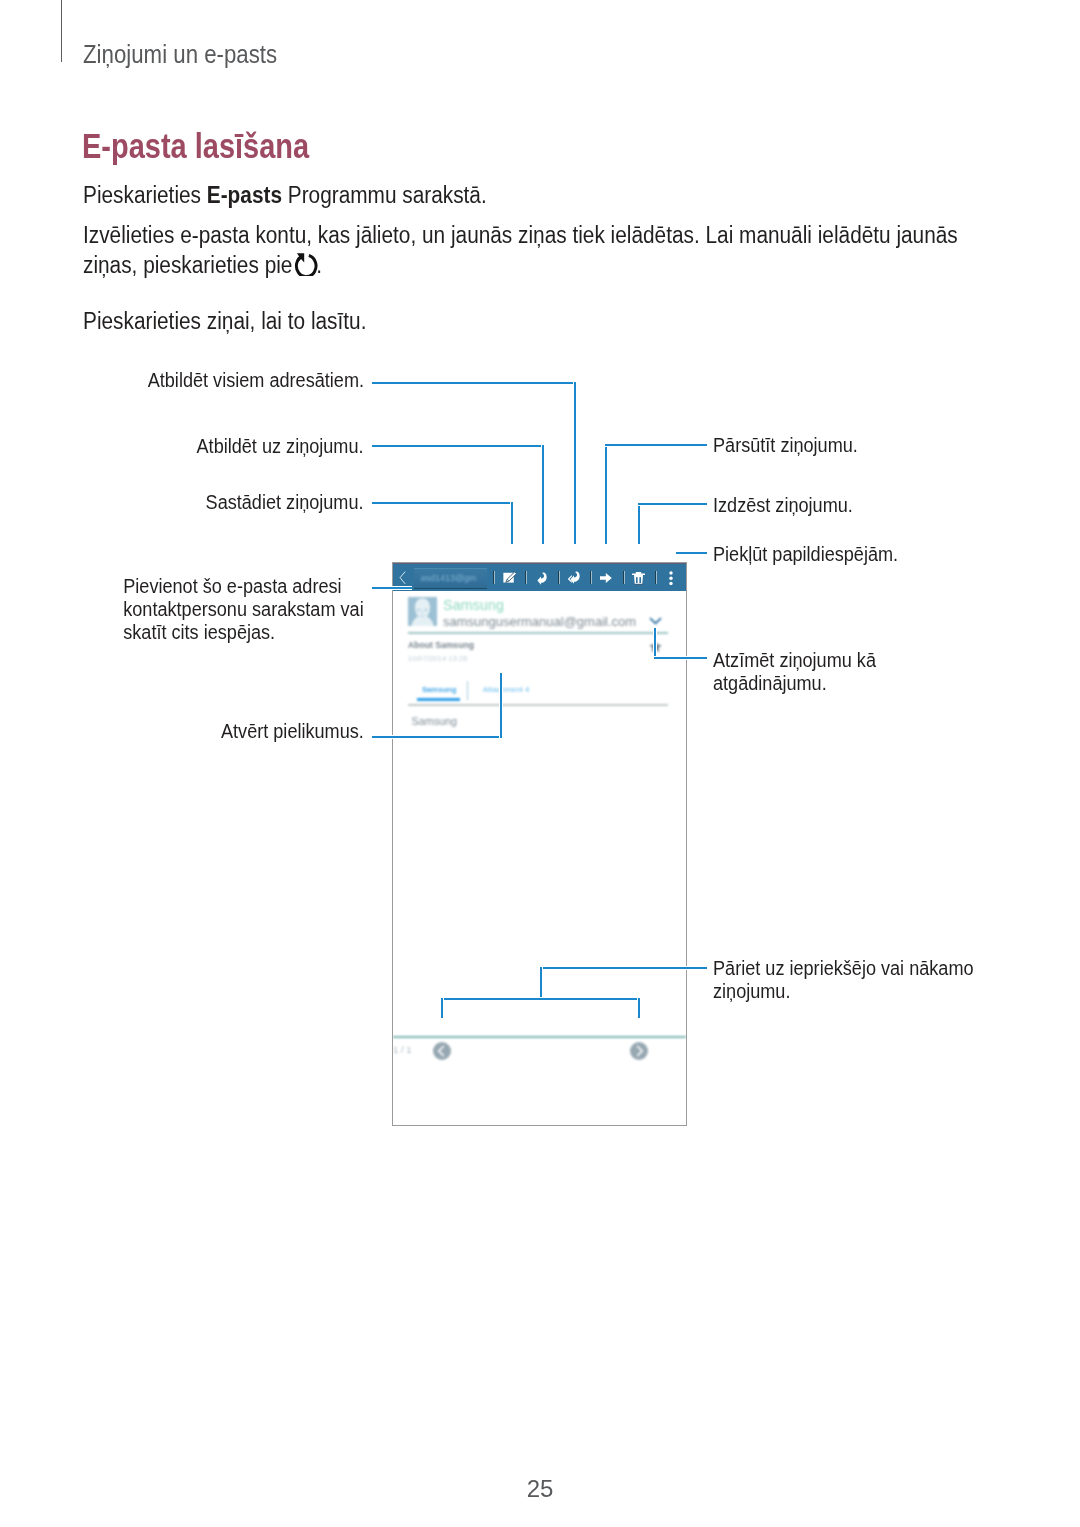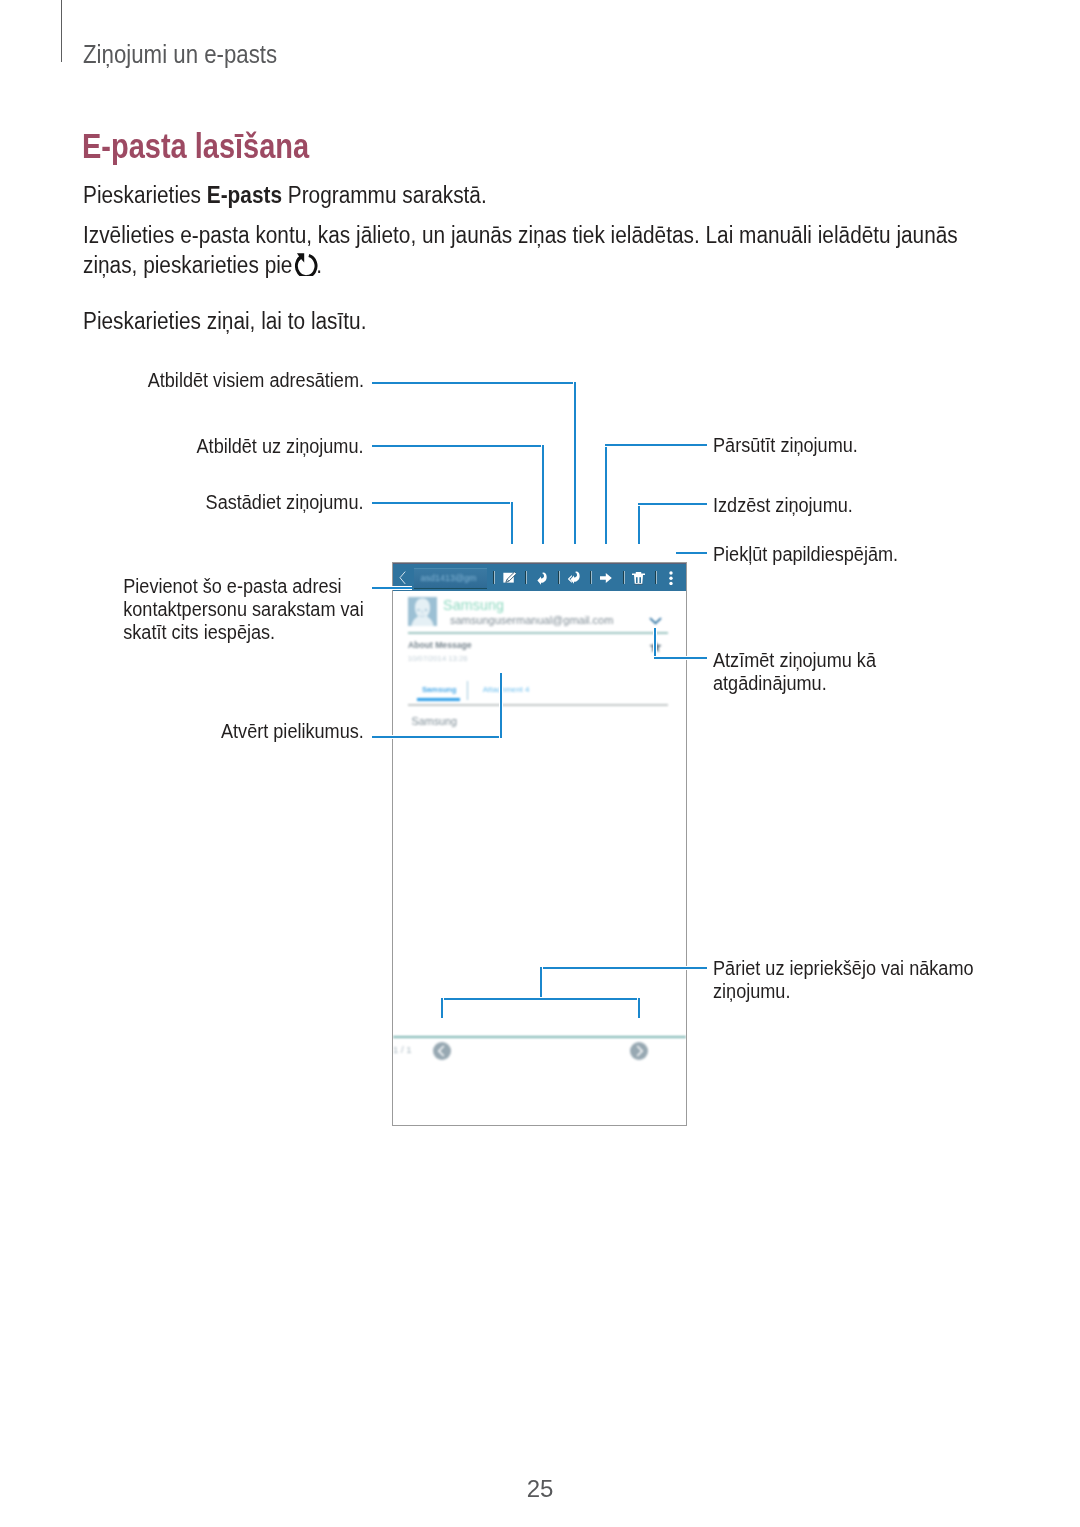--- a/index.html
+++ b/index.html
@@ -49,21 +49,21 @@
             background:linear-gradient(to bottom,#3a79a2 0%,#35729c 55%,#2f6b95 100%);
             border-top:1px solid #4a89ae;border-bottom:1.6px solid #1b4e60;
             box-sizing:border-box;}
   .tb-sep{position:absolute;top:7px;width:2px;height:13px;
           background:linear-gradient(to right,#1b3f4d 0 50%,#9dbccd 50% 100%);}
   .tb-ico{position:absolute;top:8px;}
   #mailbody{position:absolute;left:0;top:27px;width:293px;bottom:0;background:#fefefe;}
   #avatar{position:absolute;left:15px;top:33.5px;width:29px;height:29px;background:#9cc0d4;overflow:hidden;}
   #sender-name{position:absolute;left:50px;top:33.5px;font-size:14.3px;color:#8ed9c0;
                letter-spacing:.1px;}
-  #sender-email{position:absolute;left:57px;top:51px;font-size:11px;color:#7e8b94;letter-spacing:0;}
+  #sender-email{position:absolute;left:50px;top:51px;font-size:13px;color:#7e8b94;letter-spacing:0;}
   #chev-down{position:absolute;left:256px;top:54.3px;}
   #div1{position:absolute;left:15px;top:69.3px;width:260px;height:2.1px;background:#9ec6c2;}
   #subject{position:absolute;left:15px;top:77px;font-size:8.6px;color:#77858e;font-weight:bold;}
   #maildate{position:absolute;left:14.7px;top:90.5px;font-size:7.7px;color:#c3d0d8;}
   #star{position:absolute;left:255.5px;top:76.5px;}
   #tab-msg{position:absolute;left:28.9px;top:121.5px;font-size:7.7px;color:#4aa9e8;font-weight:bold;}
   #tab-msg-ul{position:absolute;left:23.5px;top:135.3px;width:43.5px;height:2.8px;background:#2f9fe8;}
   #tab-sep{position:absolute;left:74px;top:117.5px;width:1px;height:19.5px;background:#9fc8dd;}
   #tab-att{position:absolute;left:89.8px;top:121.5px;font-size:7.9px;color:#71c0ef;}
   #div2{position:absolute;left:15px;top:141px;width:260px;height:2px;background:#c3c8c8;}
@@ -219,21 +219,21 @@
         <path d="M47 44 q3 6 1.2 11 h4.2" fill="none" stroke="#a7c6d8" stroke-width="2.2"></path>
         <path d="M39 64 q10 8 20 0" fill="none" stroke="#a7c6d8" stroke-width="2.4"></path>
       </svg>
     </div>
     <div id="sender-name">Samsung</div>
     <div id="sender-email">samsungusermanual@gmail.com</div>
     <svg id="chev-down" width="13" height="8" viewBox="0 0 13 8">
           <path d="M1 1.2 L6.5 6.4 L12 1.2" fill="none" stroke="#20699c" stroke-width="1.6"></path>
         </svg>
     <div id="div1"></div>
-    <div id="subject">About Message</div>
+    <div id="subject">About Samsung</div>
     <div id="maildate">10/07/2014  13:26</div>
     <svg id="star" width="13" height="13" viewBox="0 0 12 12">
           <path d="M6 0.6 L7.7 4.2 L11.6 4.6 L8.7 7.3 L9.5 11.2 L6 9.2 L2.5 11.2 L3.3 7.3 L0.4 4.6 L4.3 4.2 Z" fill="#6b7d88"></path>
         </svg>
     <div id="tab-msg">Samsung</div>
     <div id="tab-msg-ul"></div>
     <div id="tab-sep"></div>
     <div id="tab-att">Attachment 4</div>
     <div id="div2"></div>
     <div id="bodytext">Samsung</div>

